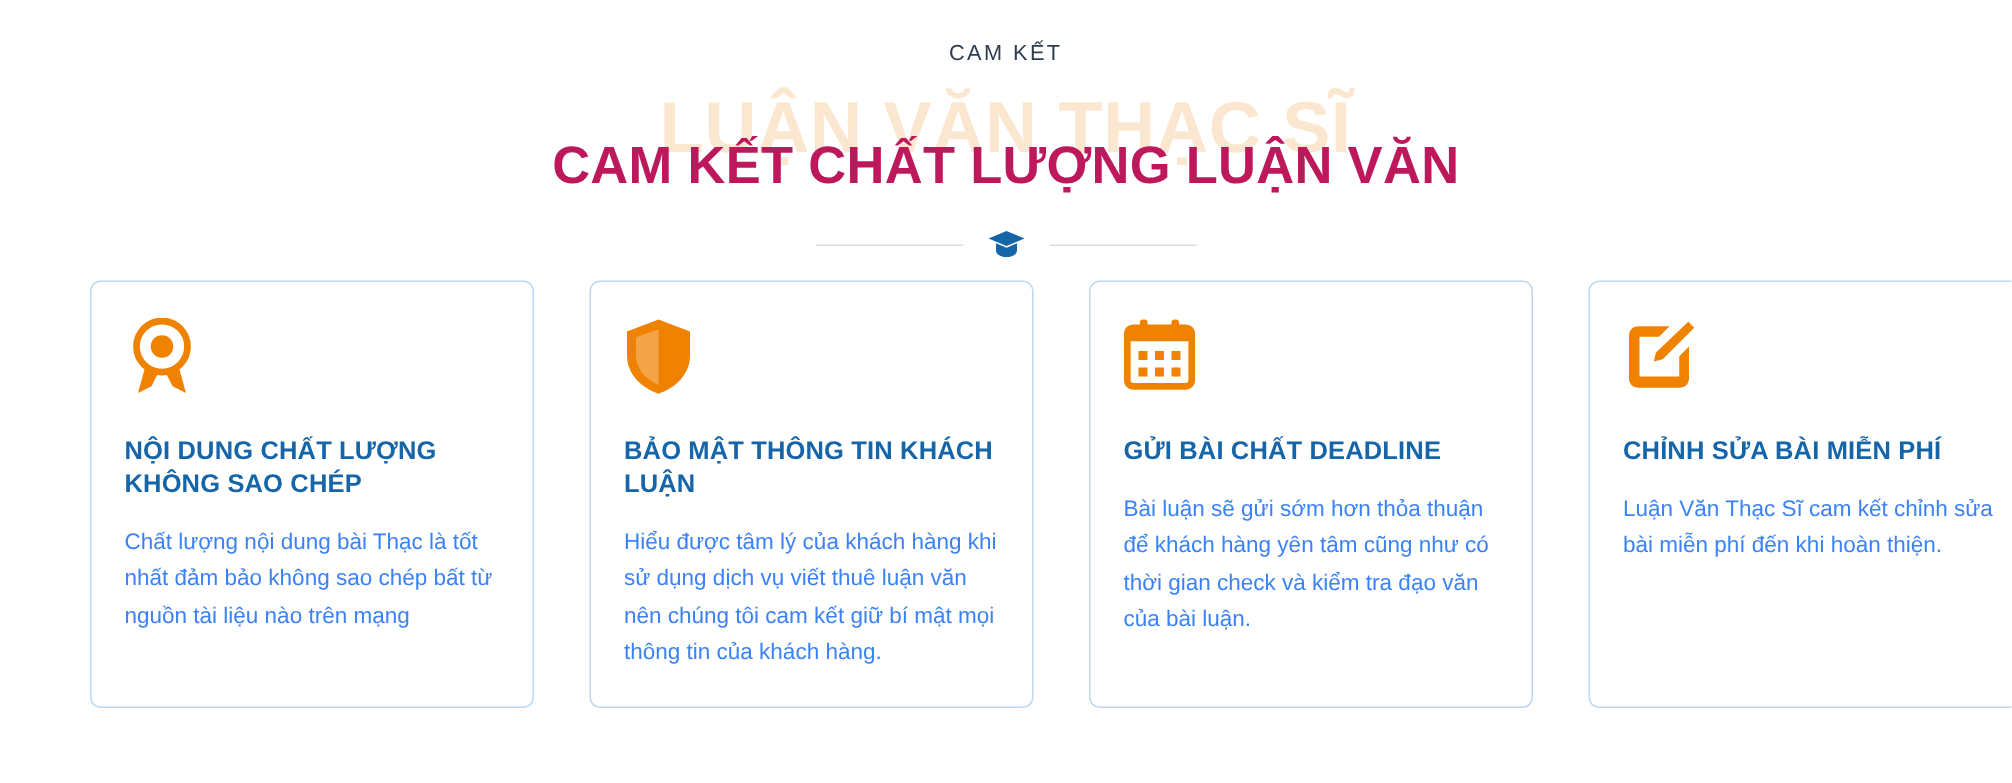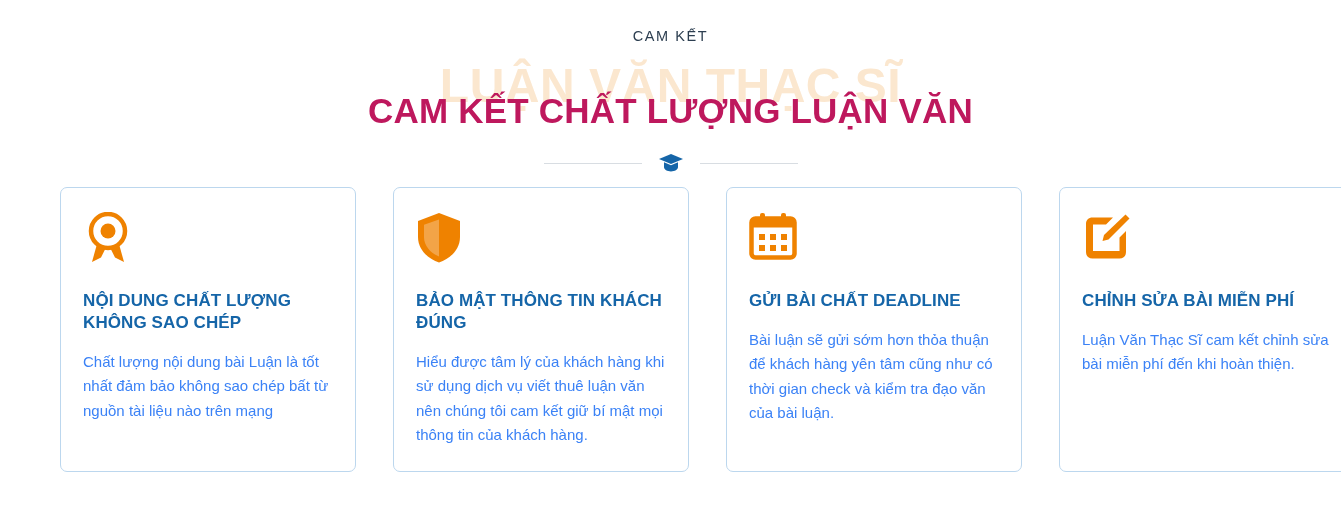--- a/index.html
+++ b/index.html
@@ -149,31 +149,31 @@
     <div class="card">
       <div class="icon">
         <svg width="50" height="52" viewBox="0 0 50 52" aria-hidden="true">
           <circle cx="25" cy="19" r="17" fill="none" stroke="#ef8200" stroke-width="4.5"></circle>
           <circle cx="25" cy="19" r="7.5" fill="#ef8200"></circle>
           <path d="M14 32 L9 50 L18 45.5 L22.5 36.5 Z" fill="#ef8200"></path>
           <path d="M36 32 L41 50 L32 45.5 L27.5 36.5 Z" fill="#ef8200"></path>
         </svg>
       </div>
       <h3>NỘI DUNG CHẤT LƯỢNG KHÔNG SAO CHÉP</h3>
-      <p>Chất lượng nội dung bài Luận là tốt nhất đảm bảo không sao chép bất từ nguồn tài liệu nào trên mạng</p>
+      <p>Chất lượng nội dung bài Thạc là tốt nhất đảm bảo không sao chép bất từ nguồn tài liệu nào trên mạng</p>
     </div>
 
     <div class="card">
       <div class="icon">
         <svg width="46" height="52" viewBox="0 0 46 52" aria-hidden="true">
           <path d="M23 1 L44 9 V25 C44 38 34 46.5 23 50.5 C12 46.5 2 38 2 25 V9 Z" fill="#ef8200"></path>
           <path d="M23 7.5 V44.5 C14.5 41 8 34 8 25 V12.8 Z" fill="#ffffff" opacity="0.28"></path>
         </svg>
       </div>
-      <h3>BẢO MẬT THÔNG TIN KHÁCH ĐÚNG</h3>
+      <h3>BẢO MẬT THÔNG TIN KHÁCH LUẬN</h3>
       <p>Hiểu được tâm lý của khách hàng khi sử dụng dịch vụ viết thuê luận văn nên chúng tôi cam kết giữ bí mật mọi thông tin của khách hàng.</p>
     </div>
 
     <div class="card">
       <div class="icon">
         <svg width="48" height="50" viewBox="0 0 48 50" aria-hidden="true">
           <rect x="2.5" y="6.5" width="43" height="39" rx="4" fill="none" stroke="#ef8200" stroke-width="4.5"></rect>
           <rect x="2.5" y="6.5" width="43" height="9" fill="#ef8200"></rect>
           <rect x="11" y="1" width="5" height="9" rx="2" fill="#ef8200"></rect>
           <rect x="32" y="1" width="5" height="9" rx="2" fill="#ef8200"></rect>

